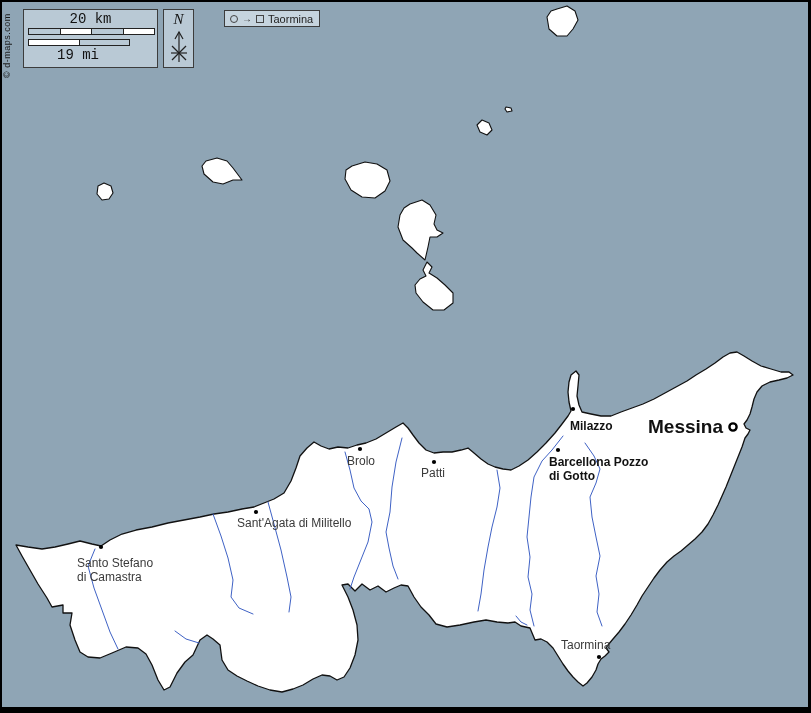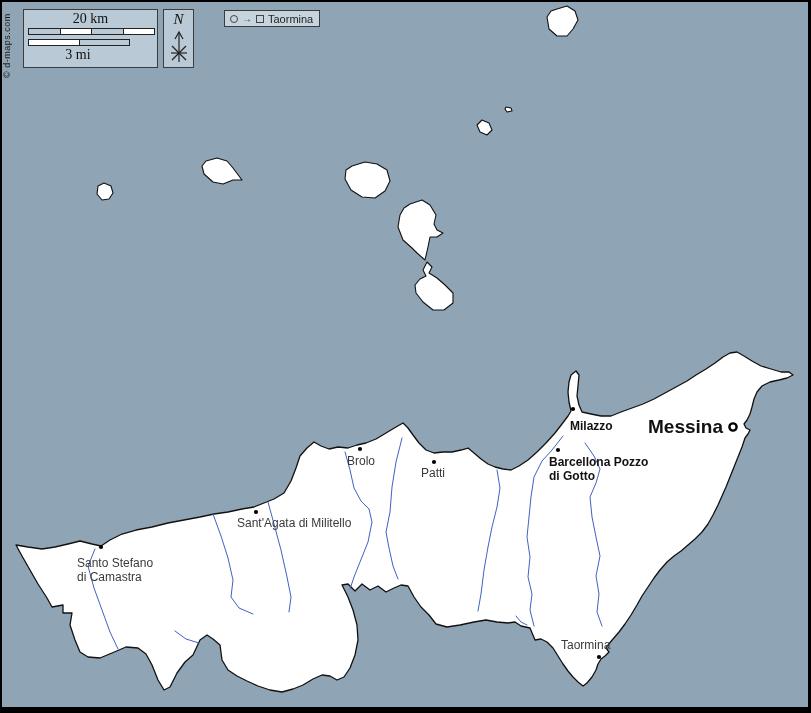--- a/index.html
+++ b/index.html
@@ -16,21 +16,21 @@
     font-size:9px;color:#1a1a1a;white-space:nowrap;letter-spacing:0.5px;
   }
   .panel{
     position:absolute;
     background:#B9C9D5;
     border:1px solid #3c3c3c;
     box-sizing:border-box;
   }
   .scale-panel{left:23px;top:9px;width:135px;height:59px;}
   .scale-label{
-    font-family:Liberation Serif, serif;
+    font-family:Liberation Mono, monospace;
     font-size:14px;color:#111;text-align:center;
   }
   .km-label{width:125px;margin:1px 0 1px 4px;}
   .mi-label{width:100px;margin:1px 0 0 4px;}
   .bar{display:flex;border:1px solid #222;box-sizing:content-box;margin-left:4px;}
   .bar-km{width:125px;height:5px;margin-top:1px;}
   .bar-mi{width:100px;height:5px;margin-top:4px;}
   .seg{flex:1;}
   .seg + .seg{border-left:1px solid #222;}
   .seg.g{background:#B9C9D5;}
@@ -105,21 +105,21 @@
     <div class="bar bar-km">
       <div class="seg g"></div>
       <div class="seg w"></div>
       <div class="seg g"></div>
       <div class="seg w"></div>
     </div>
     <div class="bar bar-mi">
       <div class="seg w"></div>
       <div class="seg g"></div>
     </div>
-    <div class="scale-label mi-label">3 mi</div>
+    <div class="scale-label mi-label">19 mi</div>
   </div>
 
   <div class="panel north-panel">
     <div class="north-label">N</div>
     <svg width="24" height="37" viewBox="0 0 24 37" style="position:static">
       <g fill="none" stroke="#222" stroke-width="1.2">
         <line x1="12" y1="4" x2="12" y2="34"></line>
         <path d="M8,11 L12,4 L16,11"></path>
         <line x1="5" y1="18" x2="19" y2="32"></line>
         <line x1="19" y1="18" x2="5" y2="32"></line>

